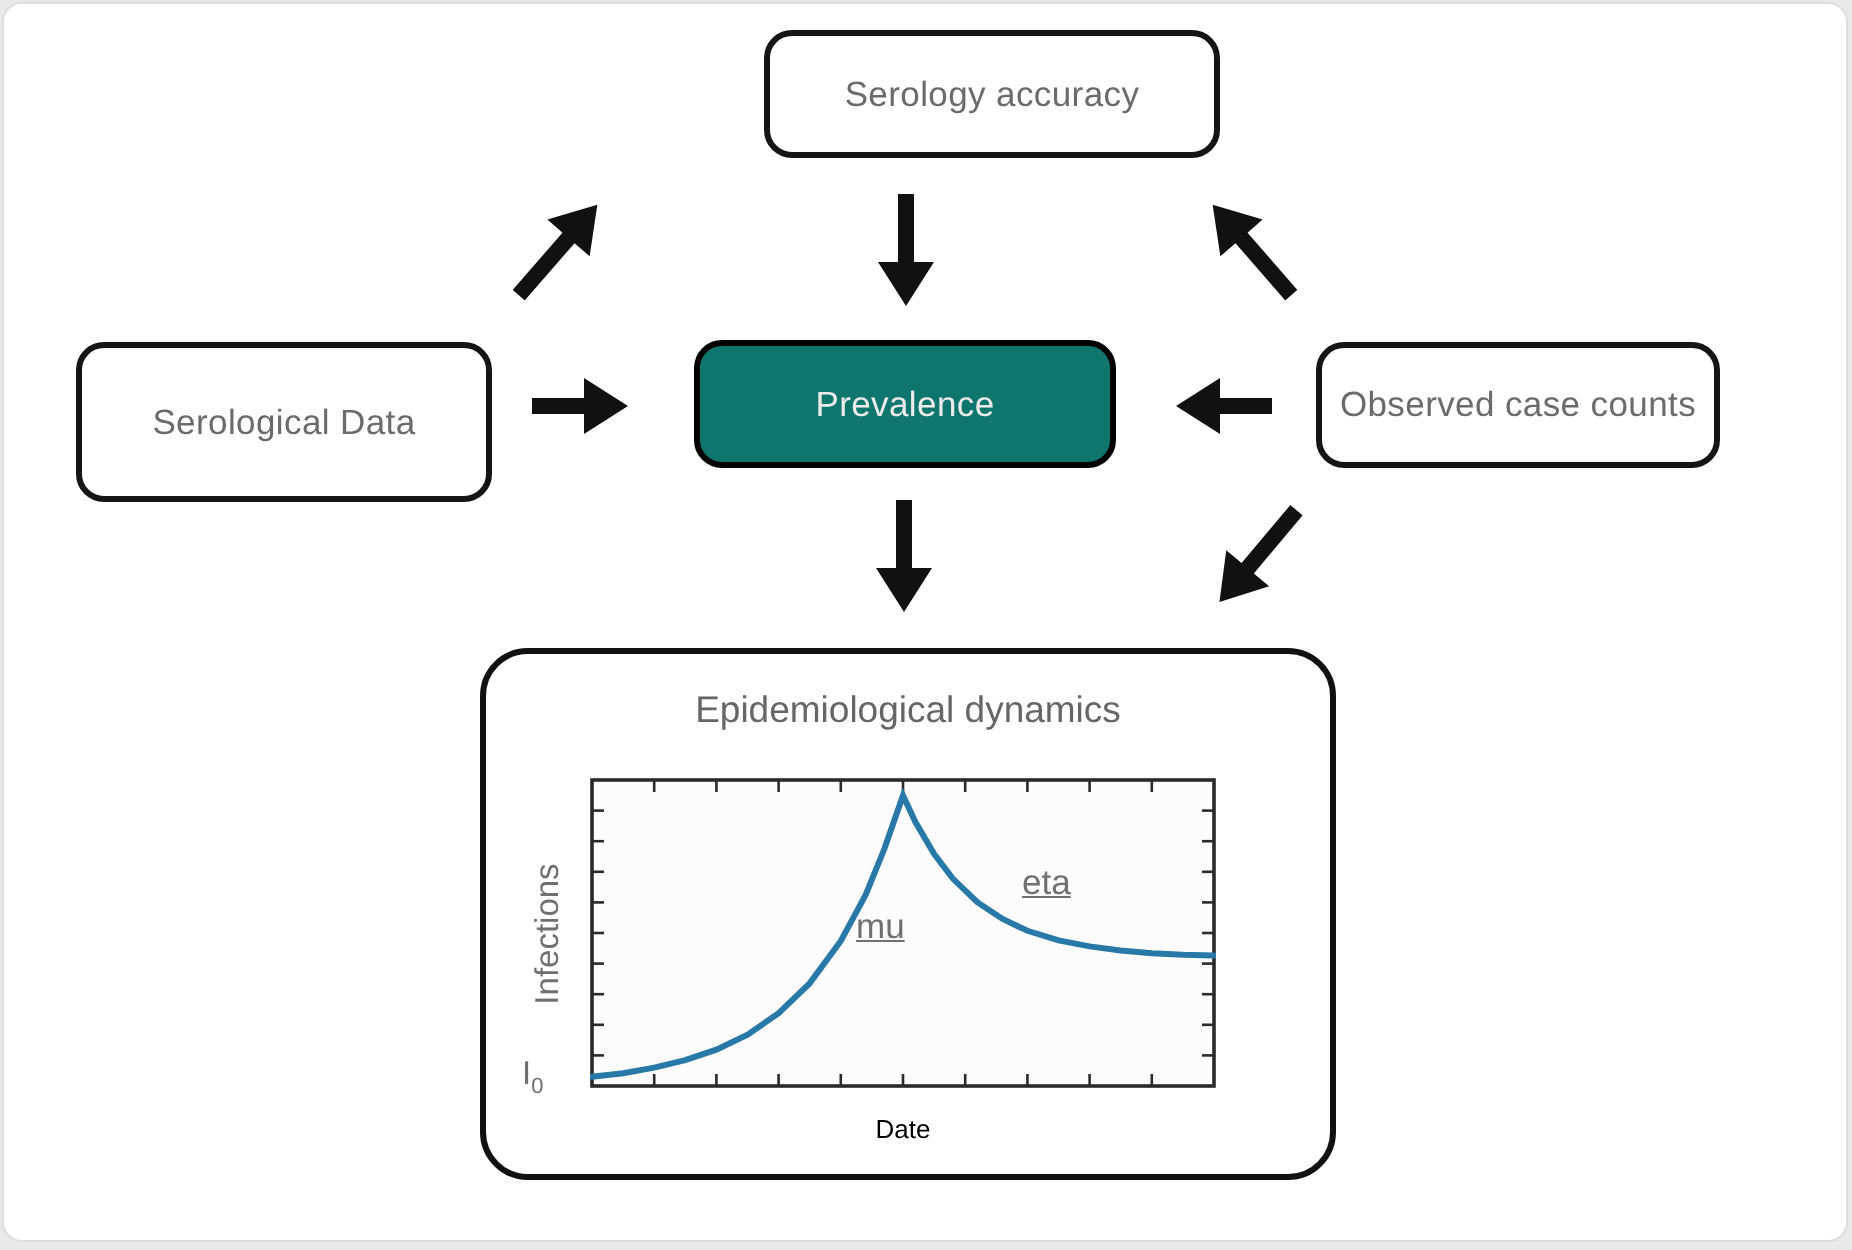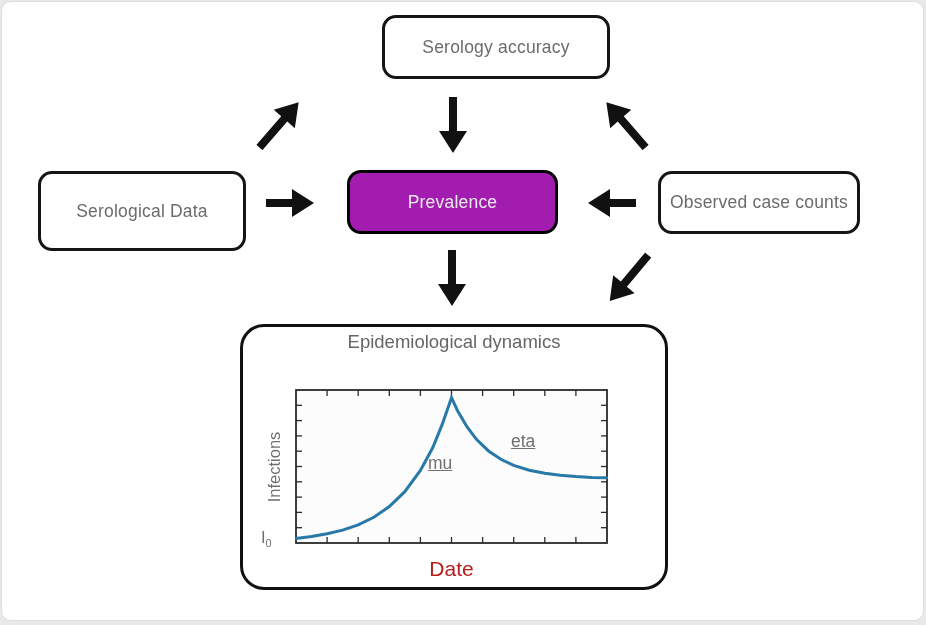--- a/index.html
+++ b/index.html
@@ -11,40 +11,40 @@
   .card{
     position:absolute;left:1px;top:1px;width:921px;height:618px;
     background:#ffffff;border:1px solid #dedede;border-radius:10px;
   }
   .node{
     position:absolute;box-sizing:border-box;
     border:3px solid #151515;border-radius:14px;background:#fff;
     display:flex;align-items:center;justify-content:center;
     font-size:17.5px;color:#6b6b6b;letter-spacing:.2px;
   }
-  .node-dark{background:#a21caf;color:#ebebeb;border-color:#000;}
+  .node-dark{background:#0f766e;color:#ebebeb;border-color:#000;}
   .arrow{position:absolute;line-height:0;}
   .arrow svg polygon{fill:#111;}
   .dynbox{
     position:absolute;left:238px;top:322px;width:428px;height:266px;
     box-sizing:border-box;border:3.5px solid #111;border-radius:24px;background:#fff;
   }
   .dyn-title{
-    position:absolute;left:0;right:0;top:4px;text-align:center;
+    position:absolute;left:0;right:0;top:17px;text-align:center;
     font-size:18.5px;color:#666;
   }
   .plot-svg{position:absolute;left:52px;top:62px;}
   .ylabel{
     position:absolute;left:-45px;top:129px;width:156px;height:22px;
     text-align:center;font-size:16.5px;color:#6f6f6f;
     transform:rotate(-90deg);
   }
   .xlabel{
     position:absolute;left:52px;top:230px;width:313px;text-align:center;
-    font-size:21px;color:#b91c1c;
+    font-size:13px;color:#000000;
   }
   .i0-label{position:absolute;left:18px;top:201px;font-size:16.5px;color:#6f6f6f;}
   .i0-label sub{font-size:11px;}
   .anno{position:absolute;font-size:17.5px;color:#707070;text-decoration:underline;}
   .anno-mu{left:149px;top:126px;margin-left:36px;}
   .anno-eta{left:268px;top:104px;}
 </style>
 </head>
 <body>
 

